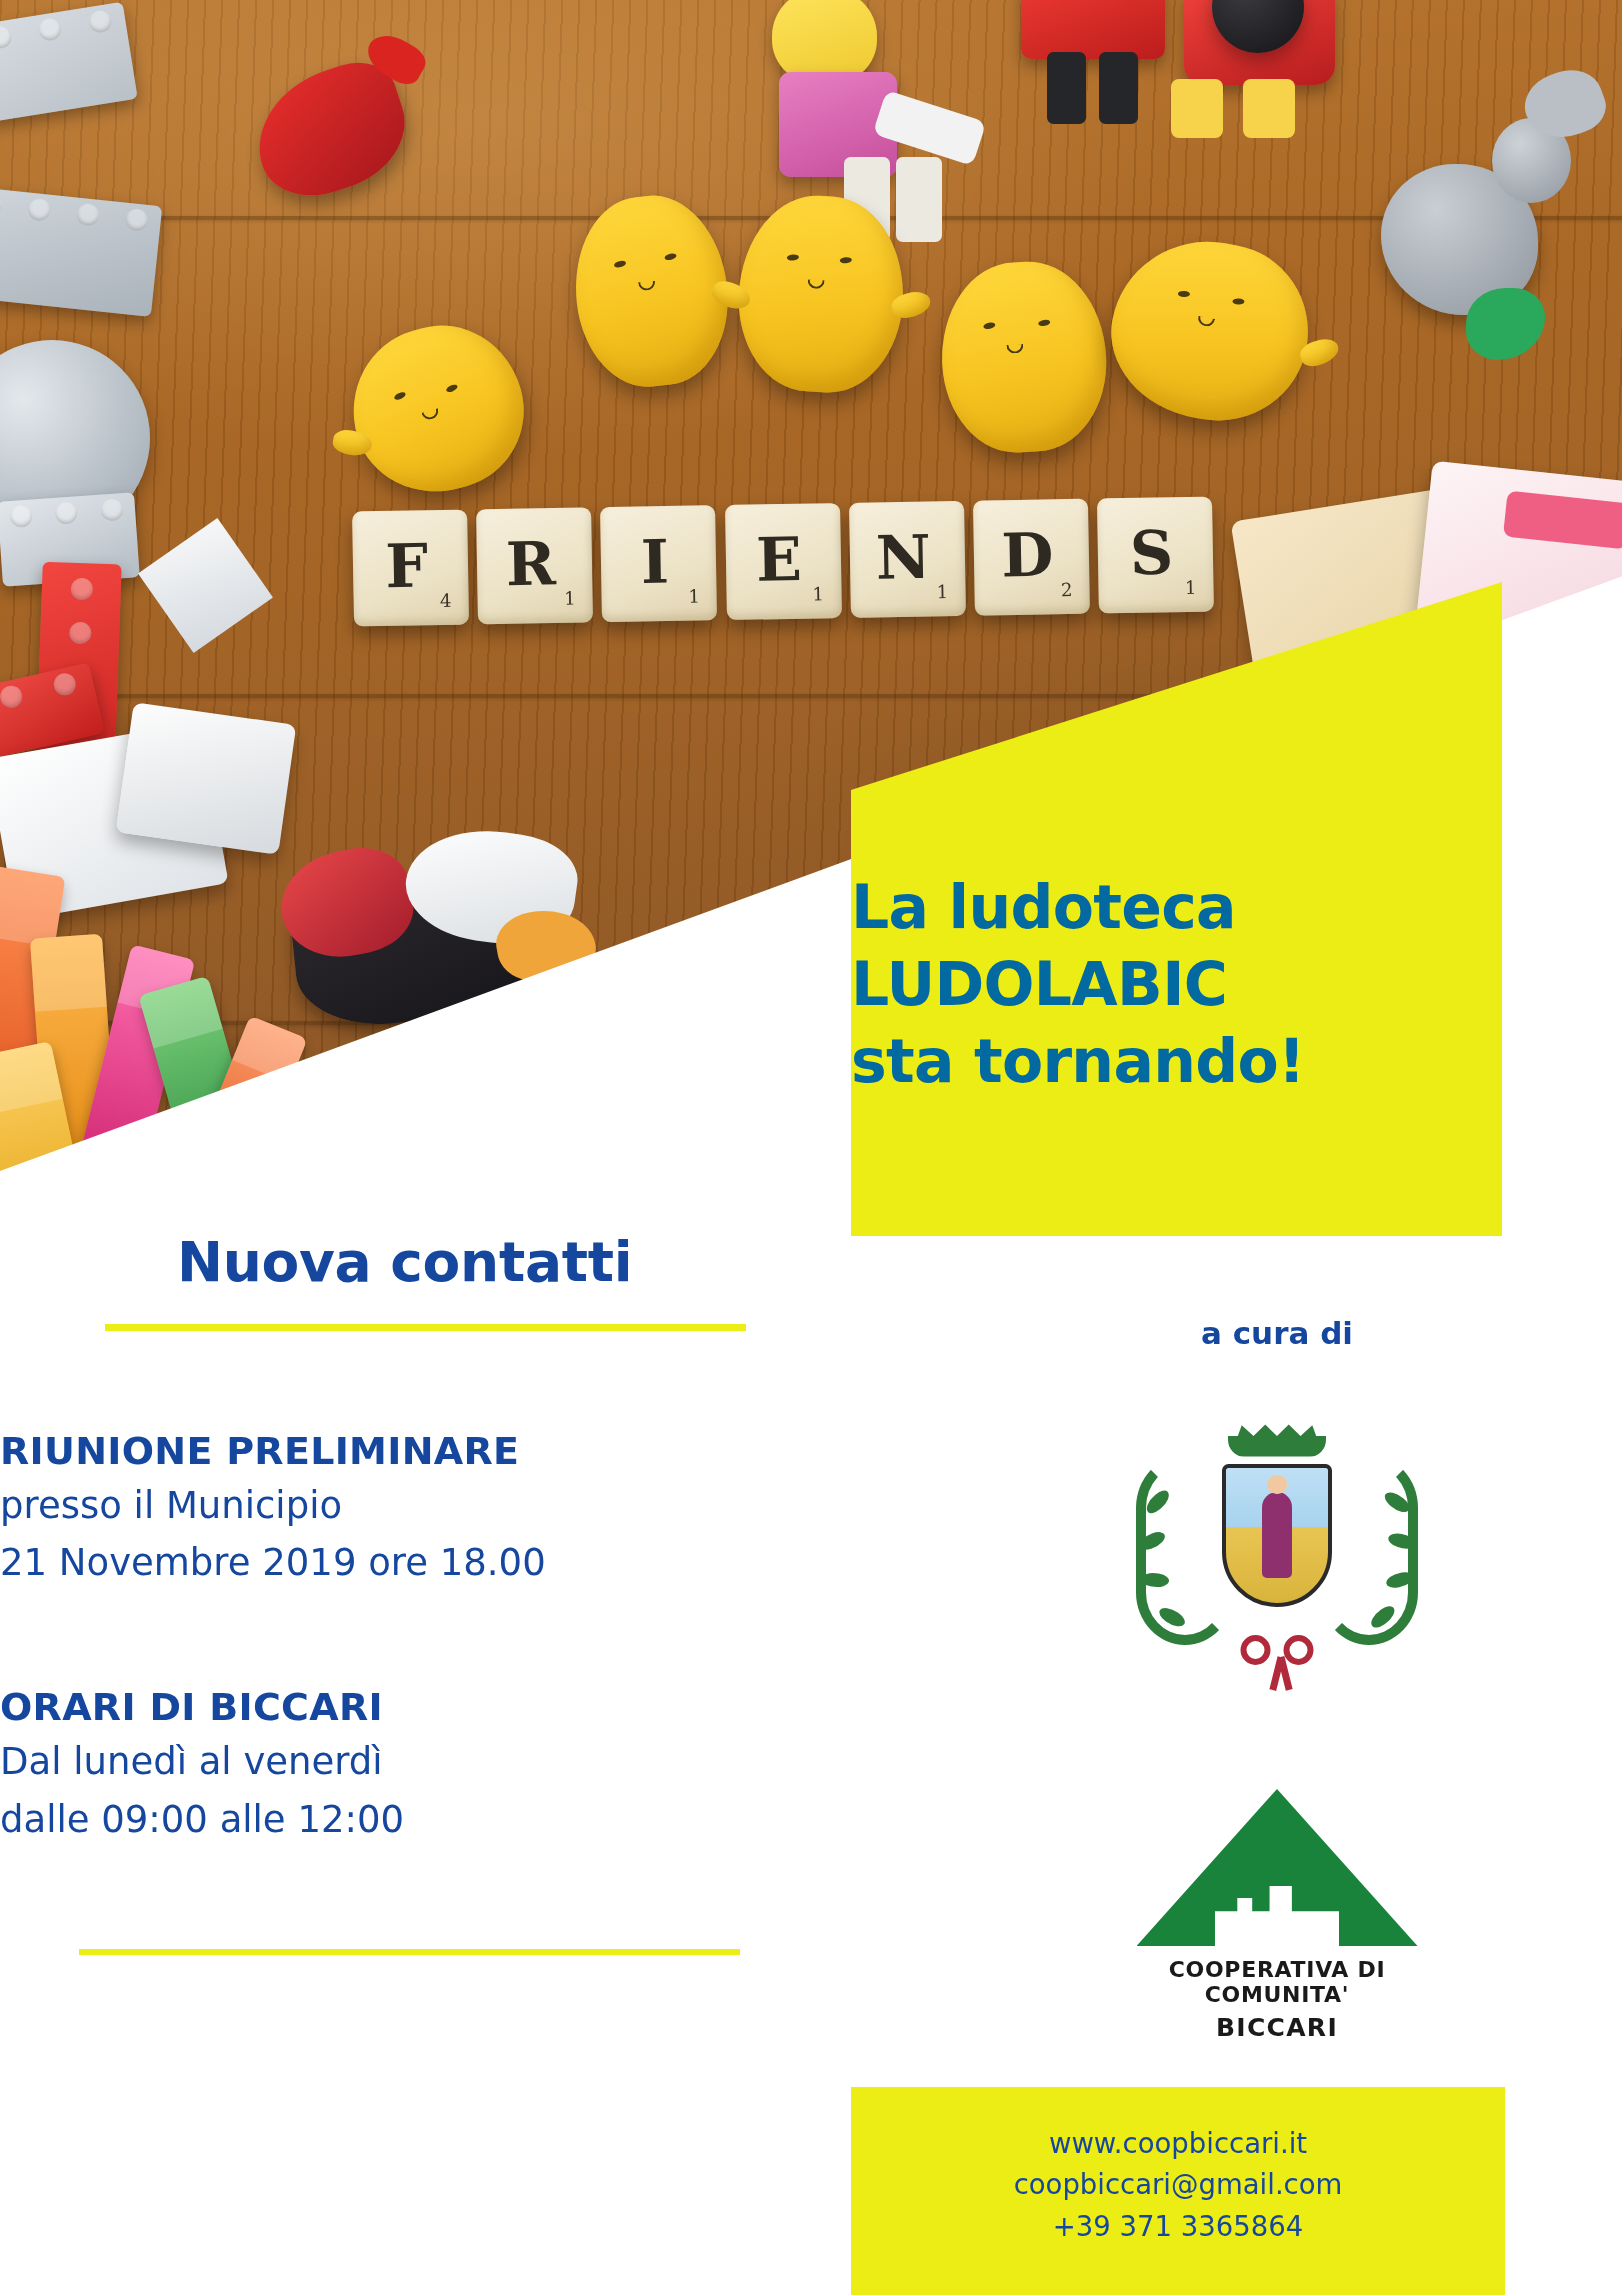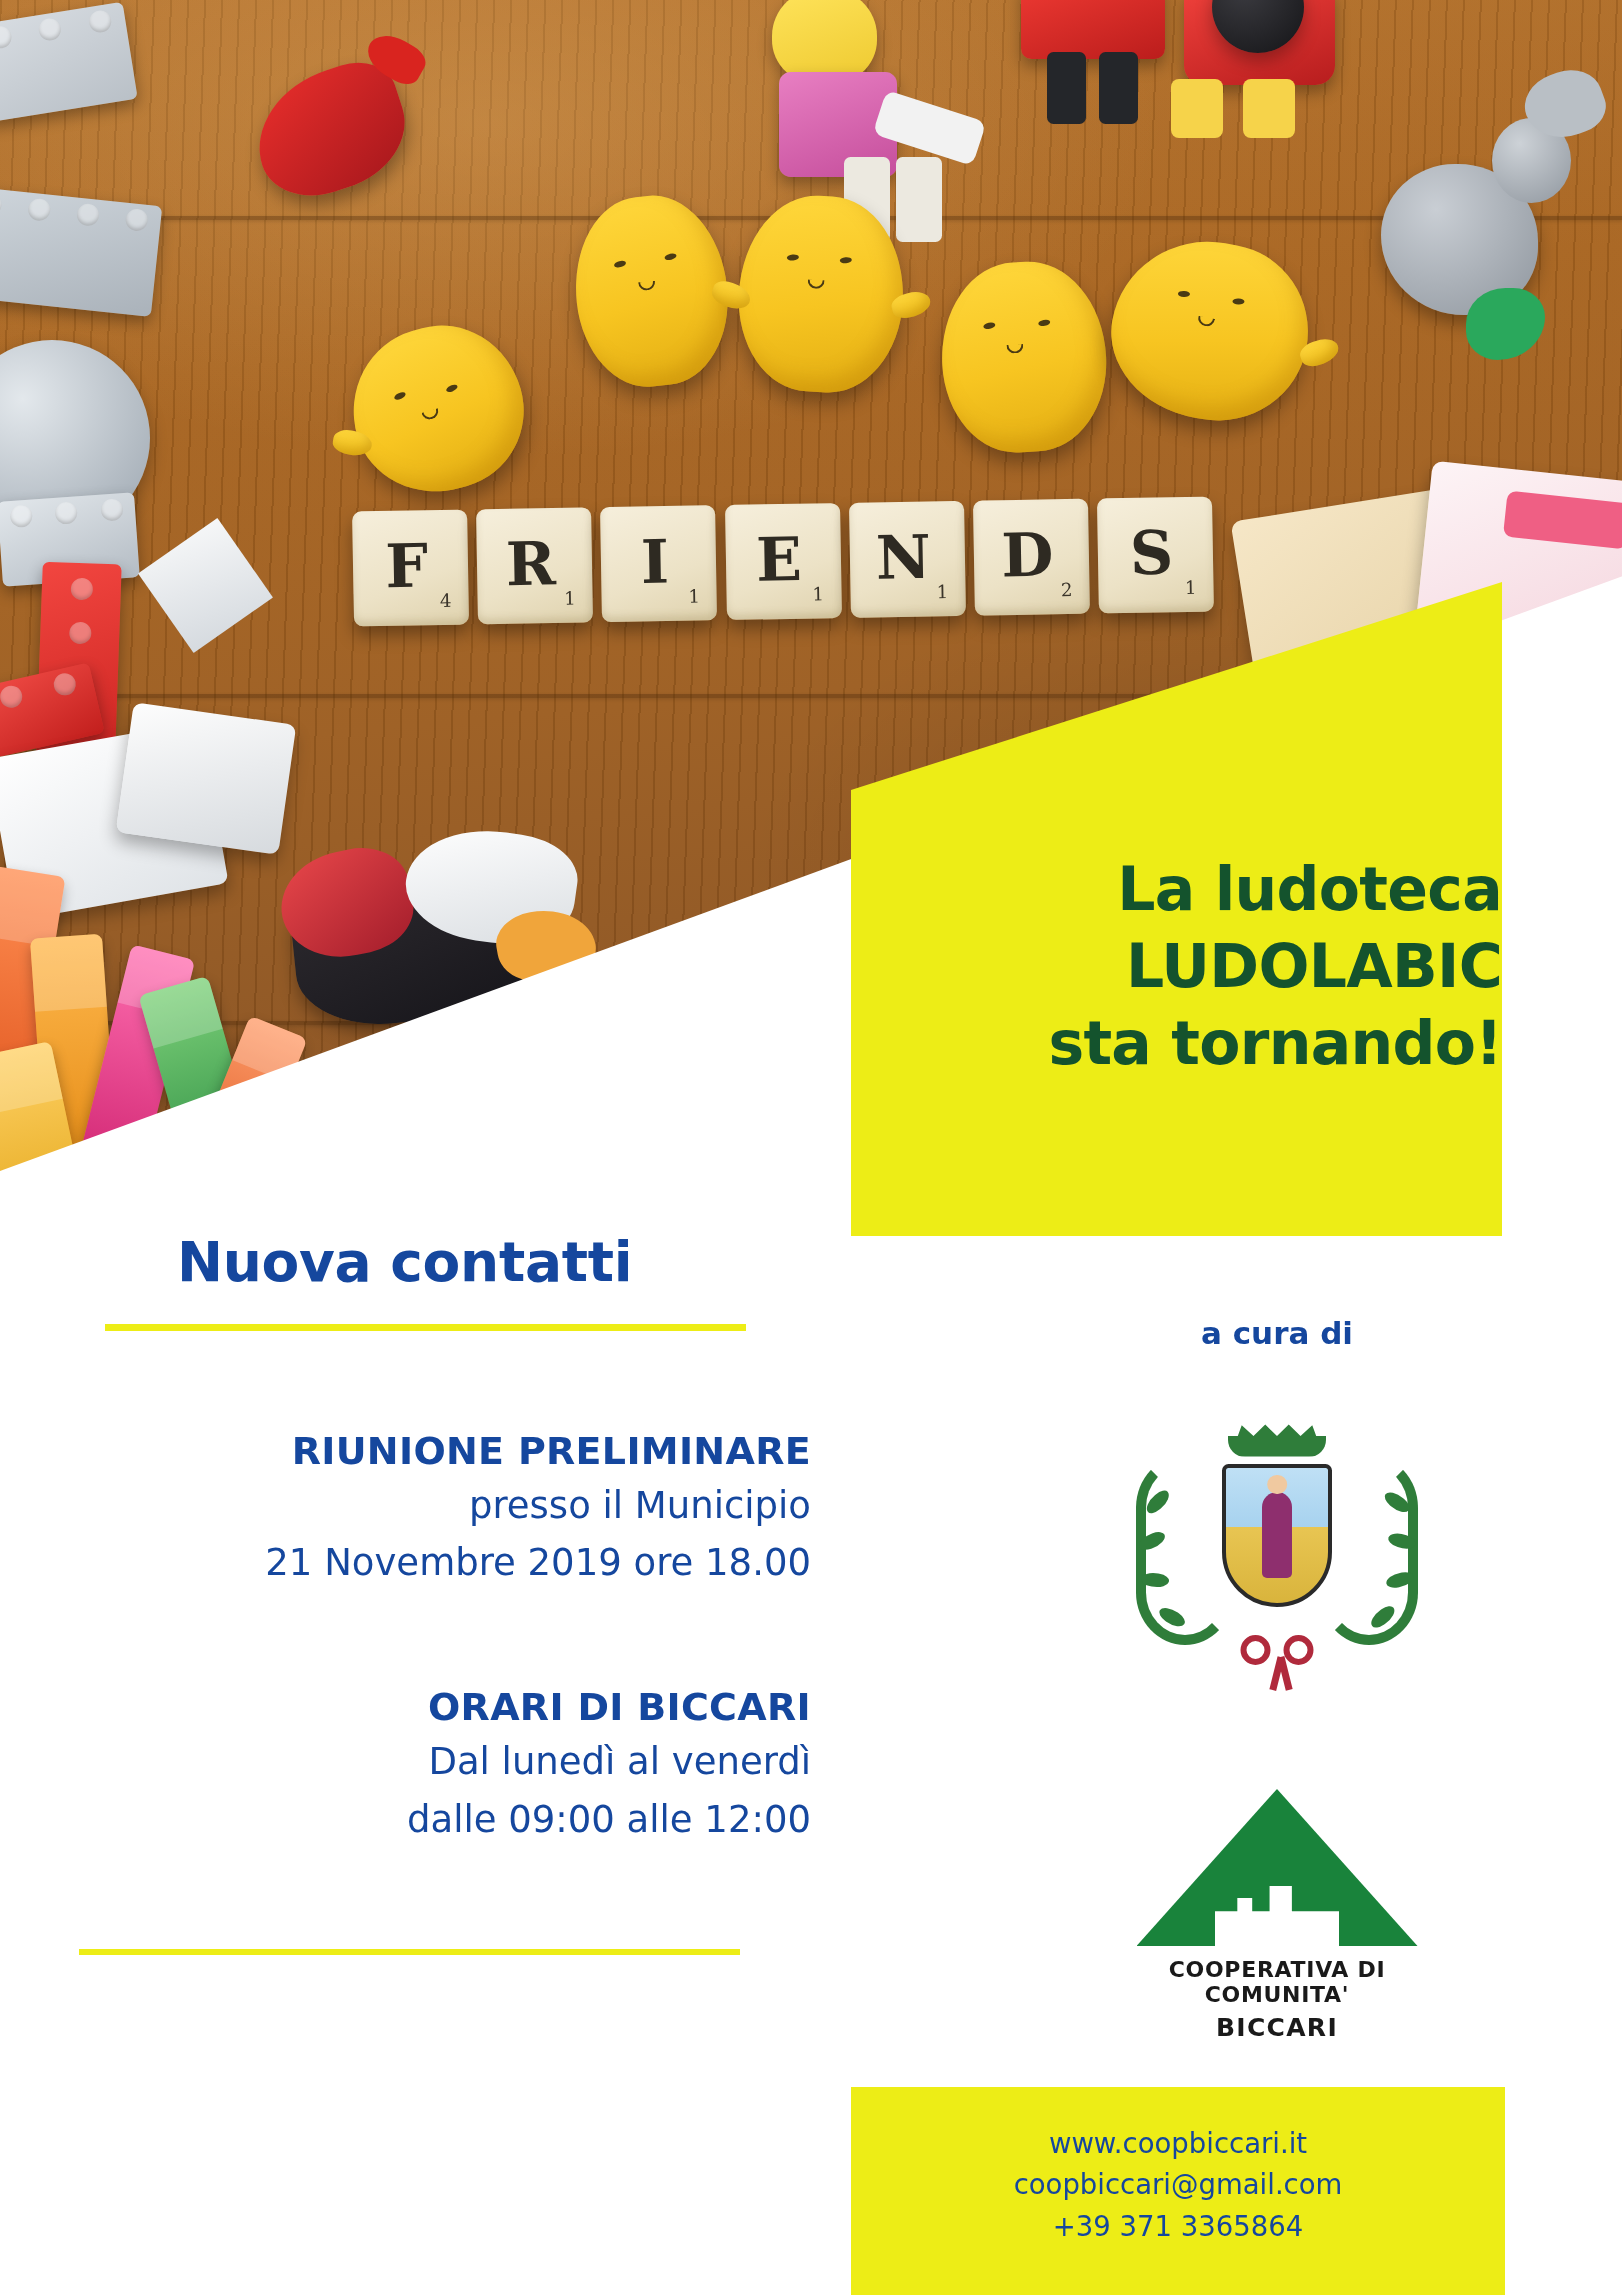--- a/index.html
+++ b/index.html
@@ -167,23 +167,23 @@
     top: 582px;
     width: 651px;
     height: 654px;
     background: #eded16;
     clip-path: polygon(0 208px, 651px 0, 651px 654px, 0 654px);
     z-index: 10;
   }
   .headline-text {
     position: absolute;
     left: 0; right: 0;
-    top: 269px;
-    text-align: right;
-    color: #14532d;
+    top: 287px;
+    text-align: left;
+    color: #0369a1;
     font-size: 60px;
     font-weight: 700;
     line-height: 1.28;
     letter-spacing: -0.7px;
   }
 
   
   .left-col {
     position: absolute;
     left: 0;
@@ -199,21 +199,21 @@
     letter-spacing: -0.3px;
   }
   .rule {
     margin: 30px 0 0 105px;
     width: 641px;
     height: 6.5px;
     background: #eded16;
   }
   .block {
     margin-top: 98px;
-    text-align: right;
+    text-align: left;
     width: 811px;
     color: #15479e;
   }
   .block .bt {
     font-size: 38px;
     font-weight: 700;
     letter-spacing: 0.3px;
   }
   .block .bl {
     font-size: 37px;

